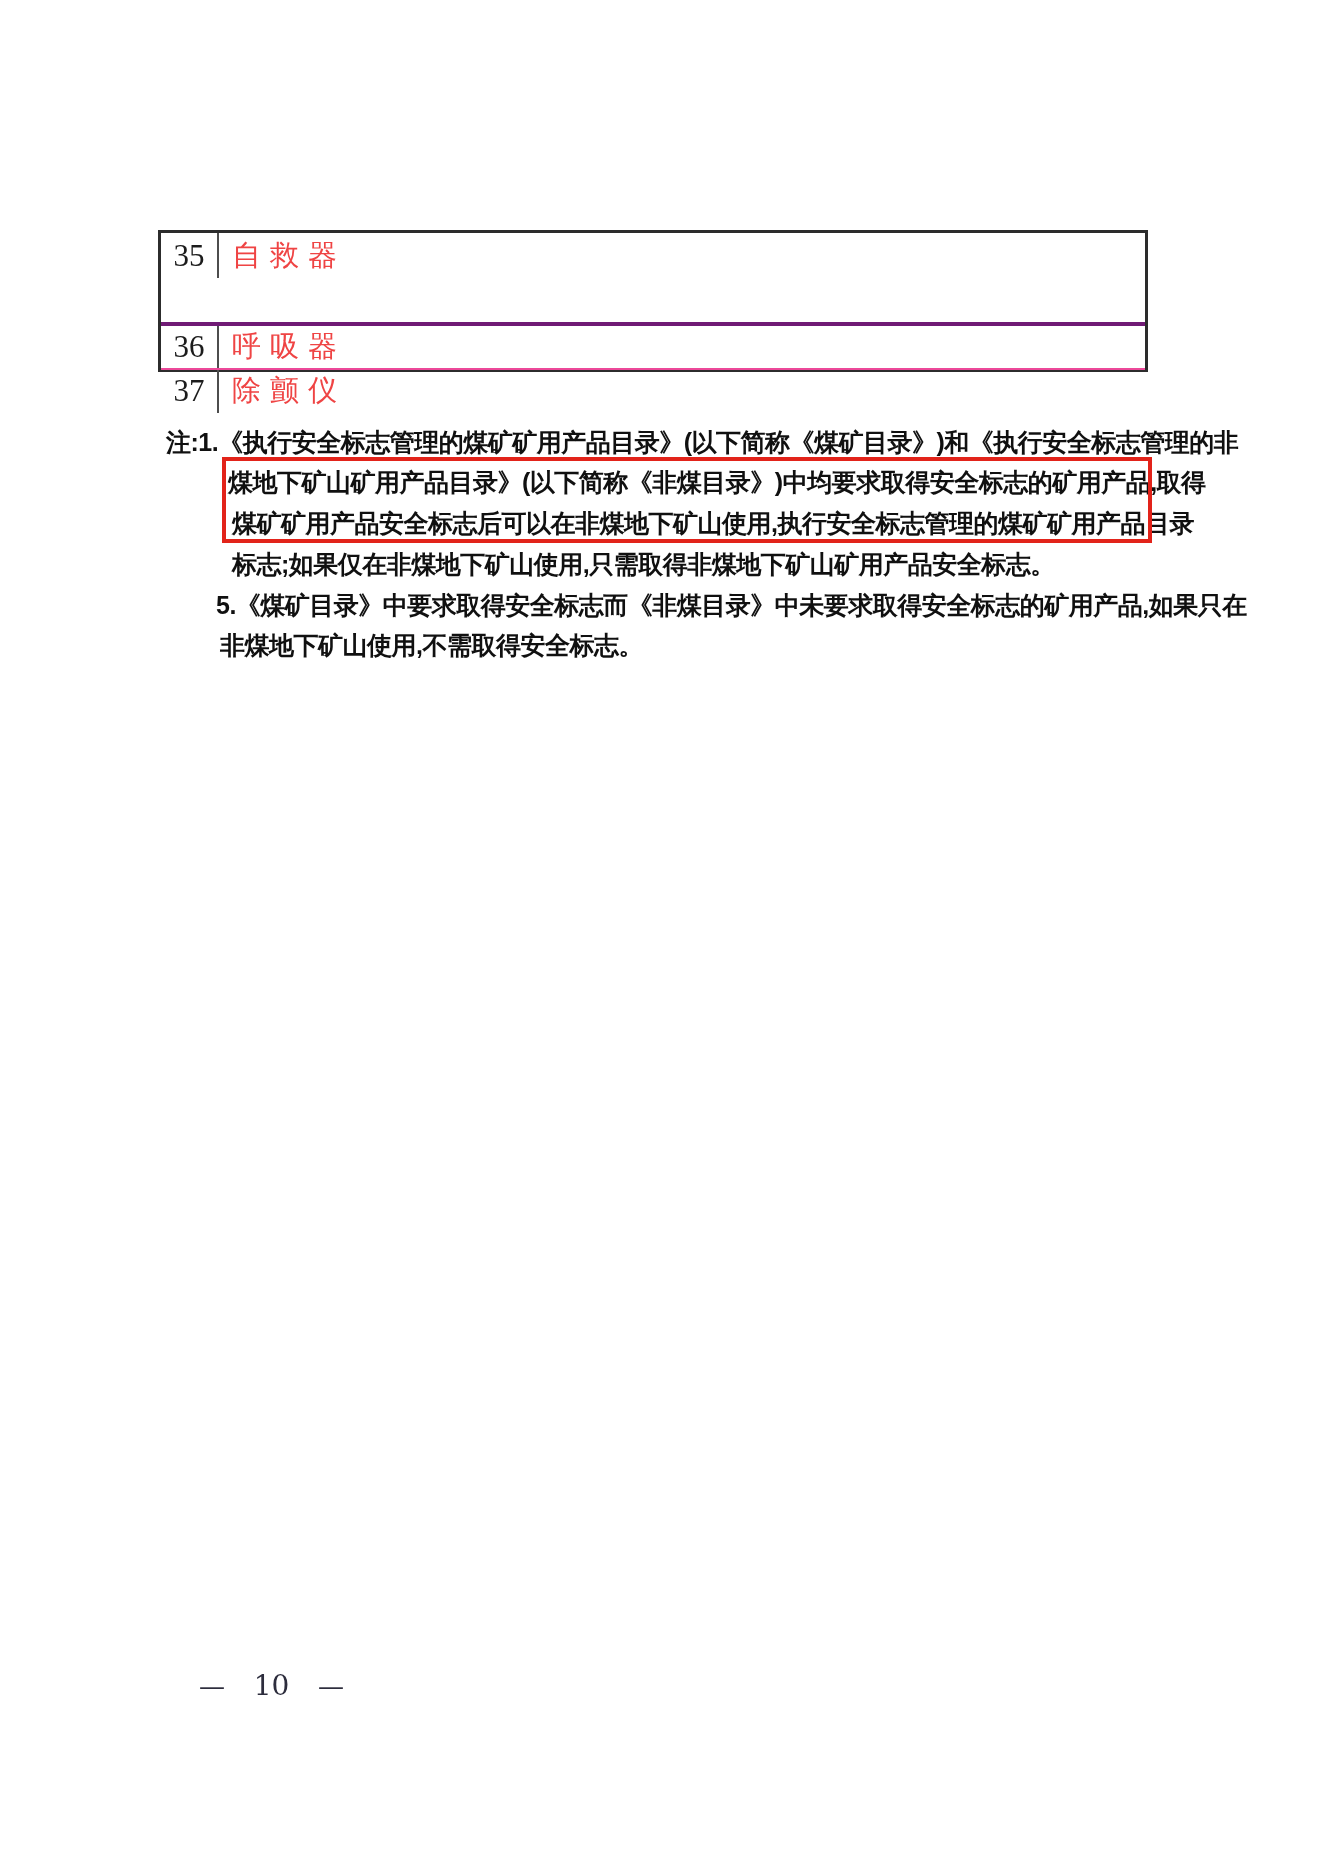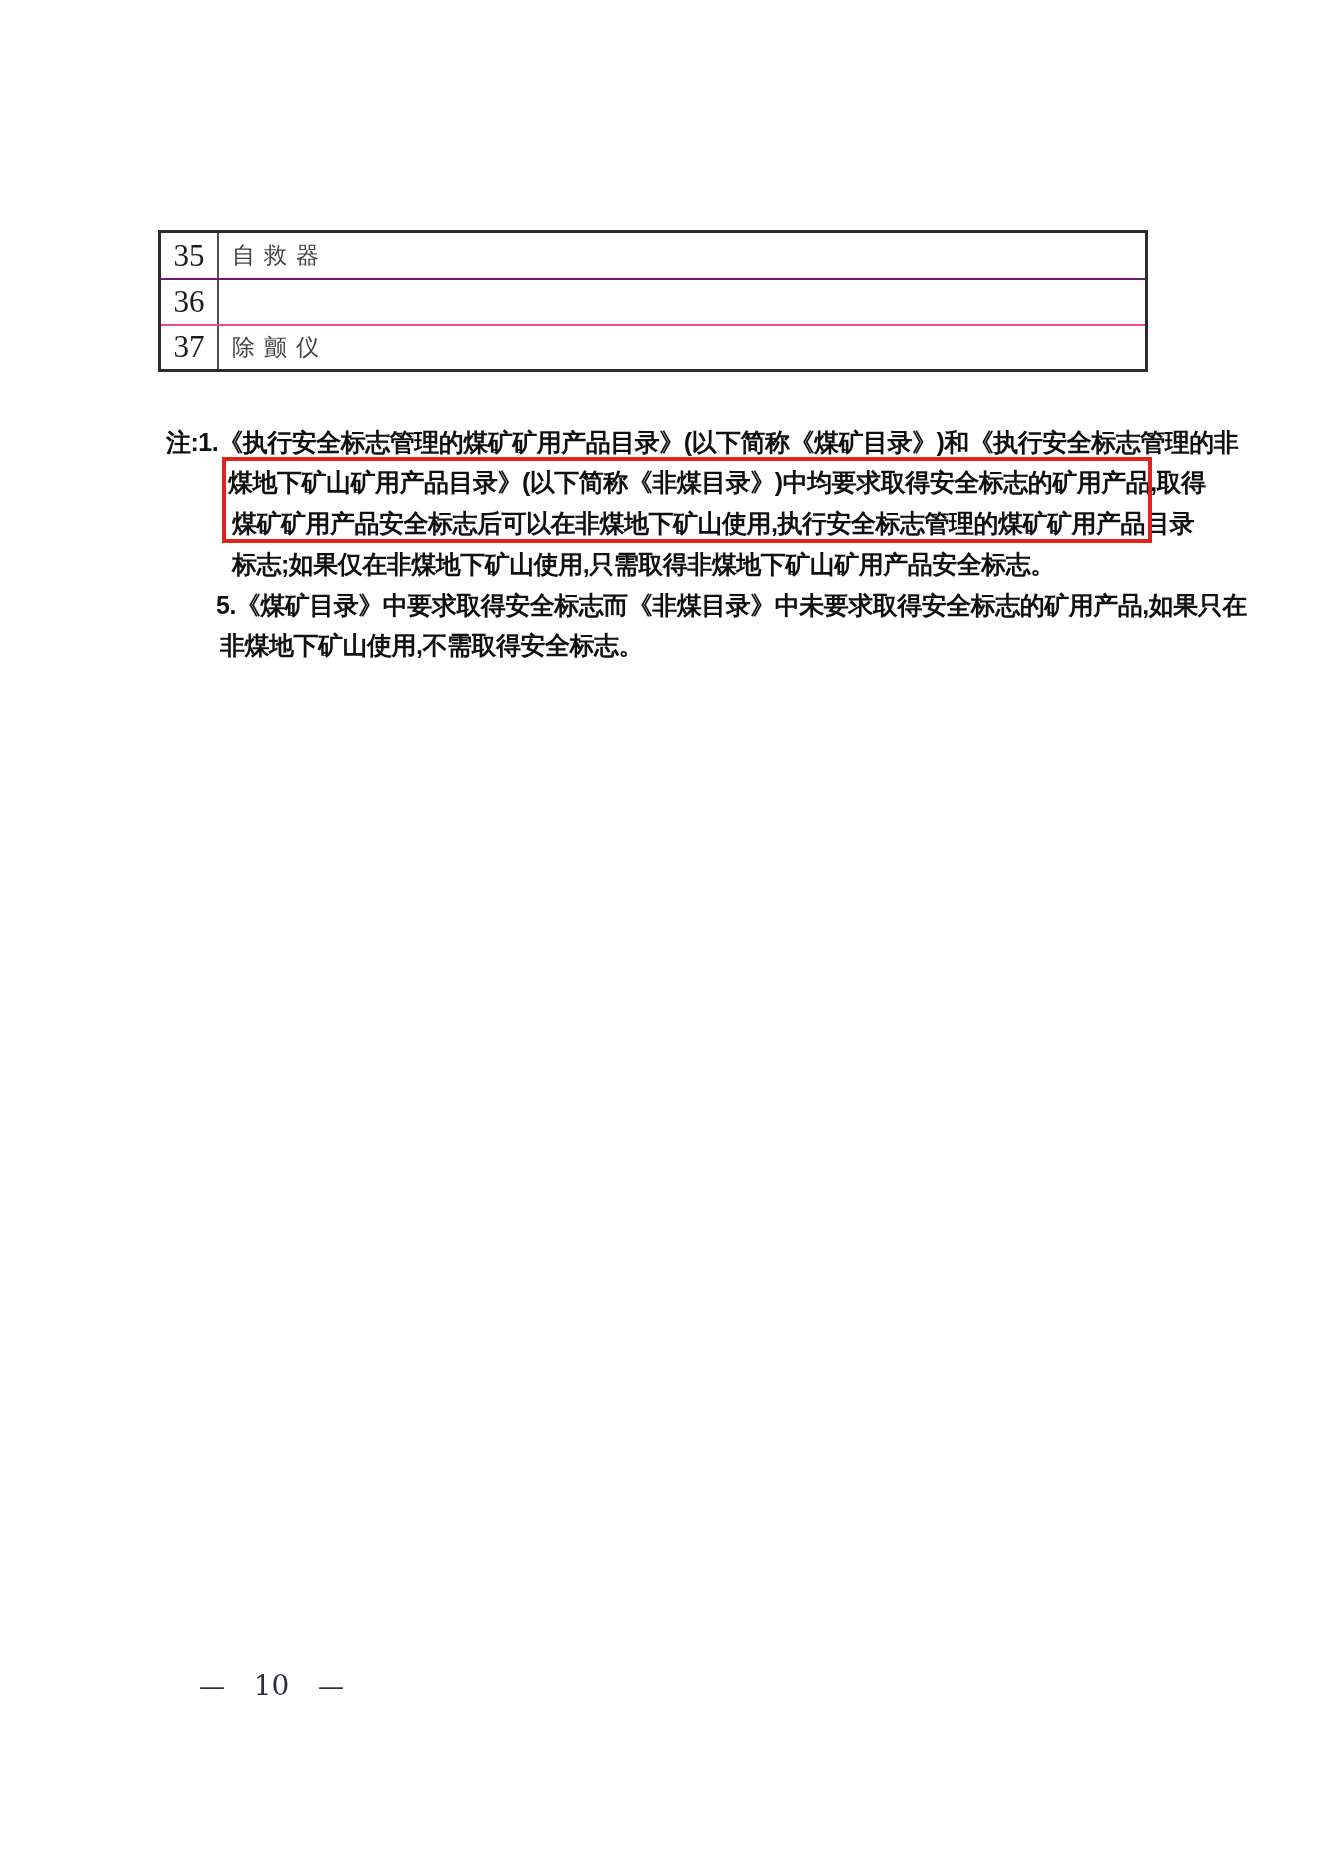--- a/index.html
+++ b/index.html
@@ -26,41 +26,41 @@
     width: 990px;
     height: 142px;
     box-sizing: border-box;
     border: 3px solid #2c2c2c;
   }
   .trow {
     display: flex;
     height: 45.3px;
     box-sizing: border-box;
   }
-  .trow.r2 { border-top: 2px solid #701a75; }
+  .trow.r2 { border-top: 4px solid #701a75; margin-top: 44px; }
   .trow.r3 { border-top: 2px solid #ec4899; }
   .tnum {
     width: 58px;
     box-sizing: border-box;
     border-right: 2px solid #4d4d4d;
     display: flex;
     align-items: center;
     justify-content: center;
     font-family: "Liberation Serif", serif;
     font-size: 31px;
     color: #1c1c1c;
   }
   .titem {
     flex: 1;
     display: flex;
     align-items: center;
     padding-left: 13px;
-    font-size: 23px;
+    font-size: 29px;
     letter-spacing: 9px;
-    color: #404040;
+    color: #ef4444;
     white-space: nowrap;
   }
 
   
   .note-line {
     position: absolute;
     font-size: 25px;
     font-weight: 700;
     letter-spacing: -0.5px;
     white-space: nowrap;
@@ -110,20 +110,21 @@
 
 <div class="page">
 
   <div class="prod-table">
     <div class="trow r1">
       <div class="tnum">35</div>
       <div class="titem">自救器</div>
     </div>
     <div class="trow r2">
       <div class="tnum">36</div>
+      <div class="titem">呼吸器</div>
     </div>
     <div class="trow r3">
       <div class="tnum">37</div>
       <div class="titem">除颤仪</div>
     </div>
   </div>
 
   <div>
     <div class="note-line nl1">注:1.《执行安全标志管理的煤矿矿用产品目录》(以下简称《煤矿目录》)和《执行安全标志管理的非</div>
     <div class="note-line nl2">煤地下矿山矿用产品目录》(以下简称《非煤目录》)中均要求取得安全标志的矿用产品,取得</div>

